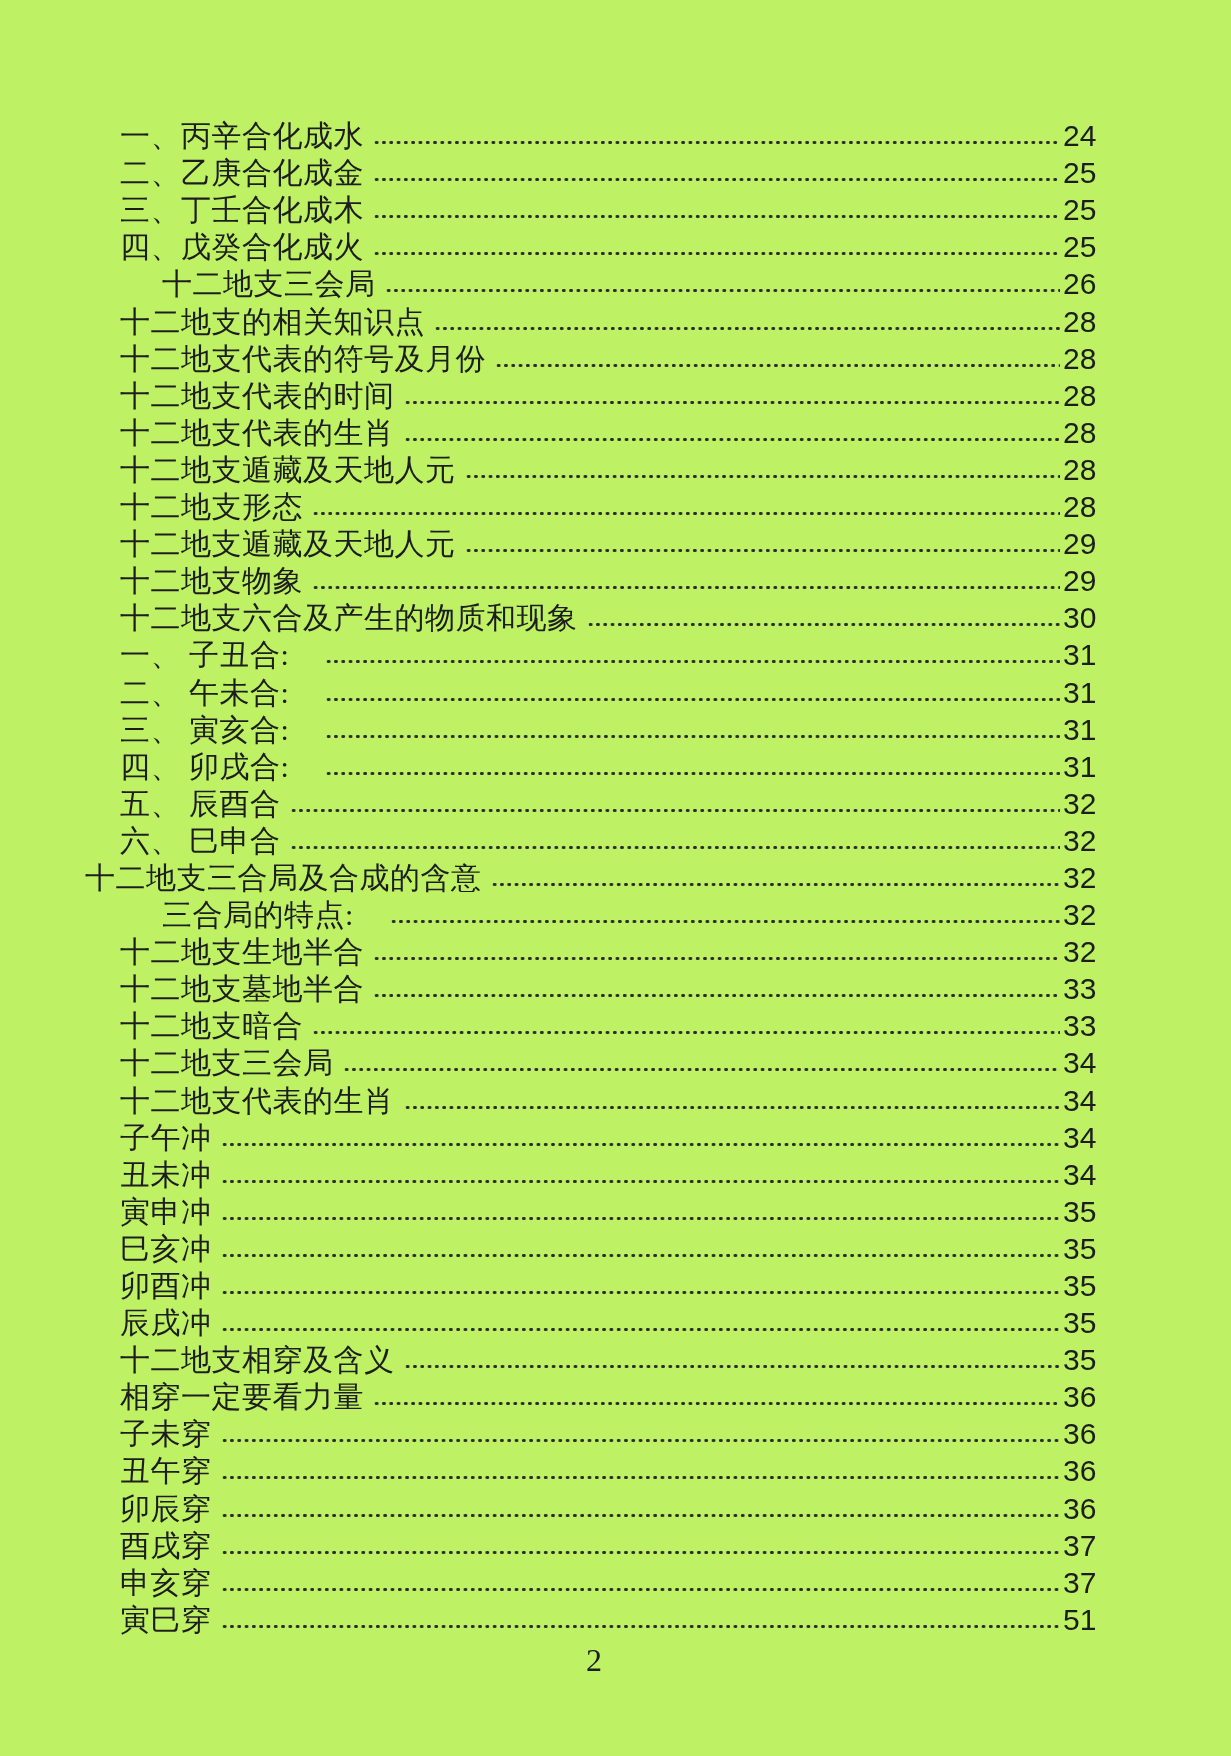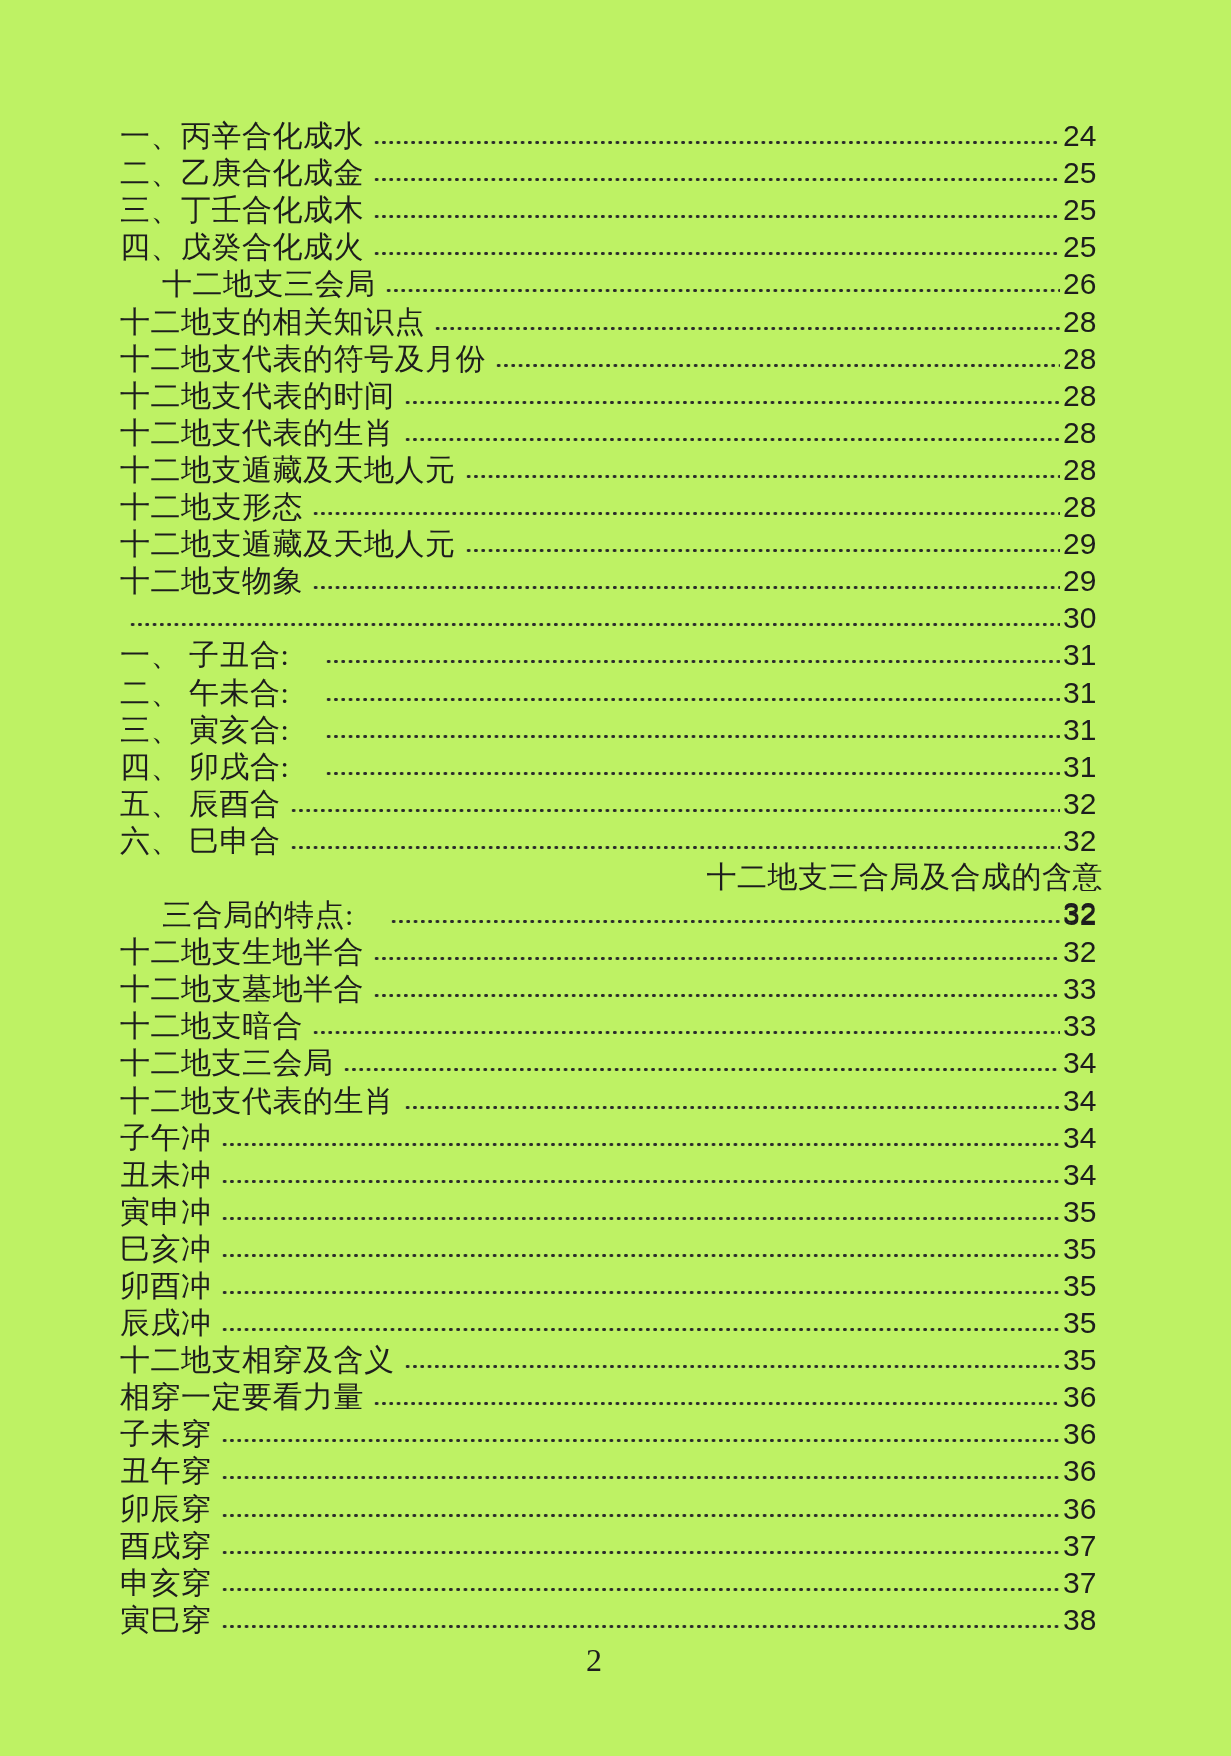--- a/index.html
+++ b/index.html
@@ -19,21 +19,21 @@
     position:absolute;
     left:85px; top:117px;
     width:1018px;
   }
   .toc-row {
     display:flex;
     align-items:flex-end;
     height:37.1px;
     white-space:nowrap;
   }
-  .toc-row.lvl0 { padding-left:0;flex-direction:column; }
+  .toc-row.lvl0 { padding-left:0; }
   .toc-row.lvl1 { padding-left:35px; }
   .toc-row.lvl2 { padding-left:77px; }
   .toc-title {
     flex:0 0 auto;
     font-size:30px;
     line-height:36px;
     letter-spacing:0.5px;
   }
   .dot-leader {
     flex:1 1 auto;
@@ -139,20 +139,21 @@
     <span class="toc-page">29</span>
   </div>
 
   <div class="toc-row lvl1">
     <span class="toc-title">十二地支物象</span>
     <span class="dot-leader"></span>
     <span class="toc-page">29</span>
   </div>
 
   <div class="toc-row lvl1">
+    <span class="toc-title">十二地支六合及产生的物质和现象</span>
     <span class="dot-leader"></span>
     <span class="toc-page">30</span>
   </div>
 
   <div class="toc-row lvl1 gap">
     <span class="toc-title">一、 子丑合:</span>
     <span class="dot-leader"></span>
     <span class="toc-page">31</span>
   </div>
 
@@ -302,17 +303,17 @@
 
   <div class="toc-row lvl1">
     <span class="toc-title">申亥穿</span>
     <span class="dot-leader"></span>
     <span class="toc-page">37</span>
   </div>
 
   <div class="toc-row lvl1">
     <span class="toc-title">寅巳穿</span>
     <span class="dot-leader"></span>
-    <span class="toc-page">38</span>
+    <span class="toc-page">51</span>
   </div>
 </div>
   <div class="footer">2</div>
 </div>
 
 </body></html>

